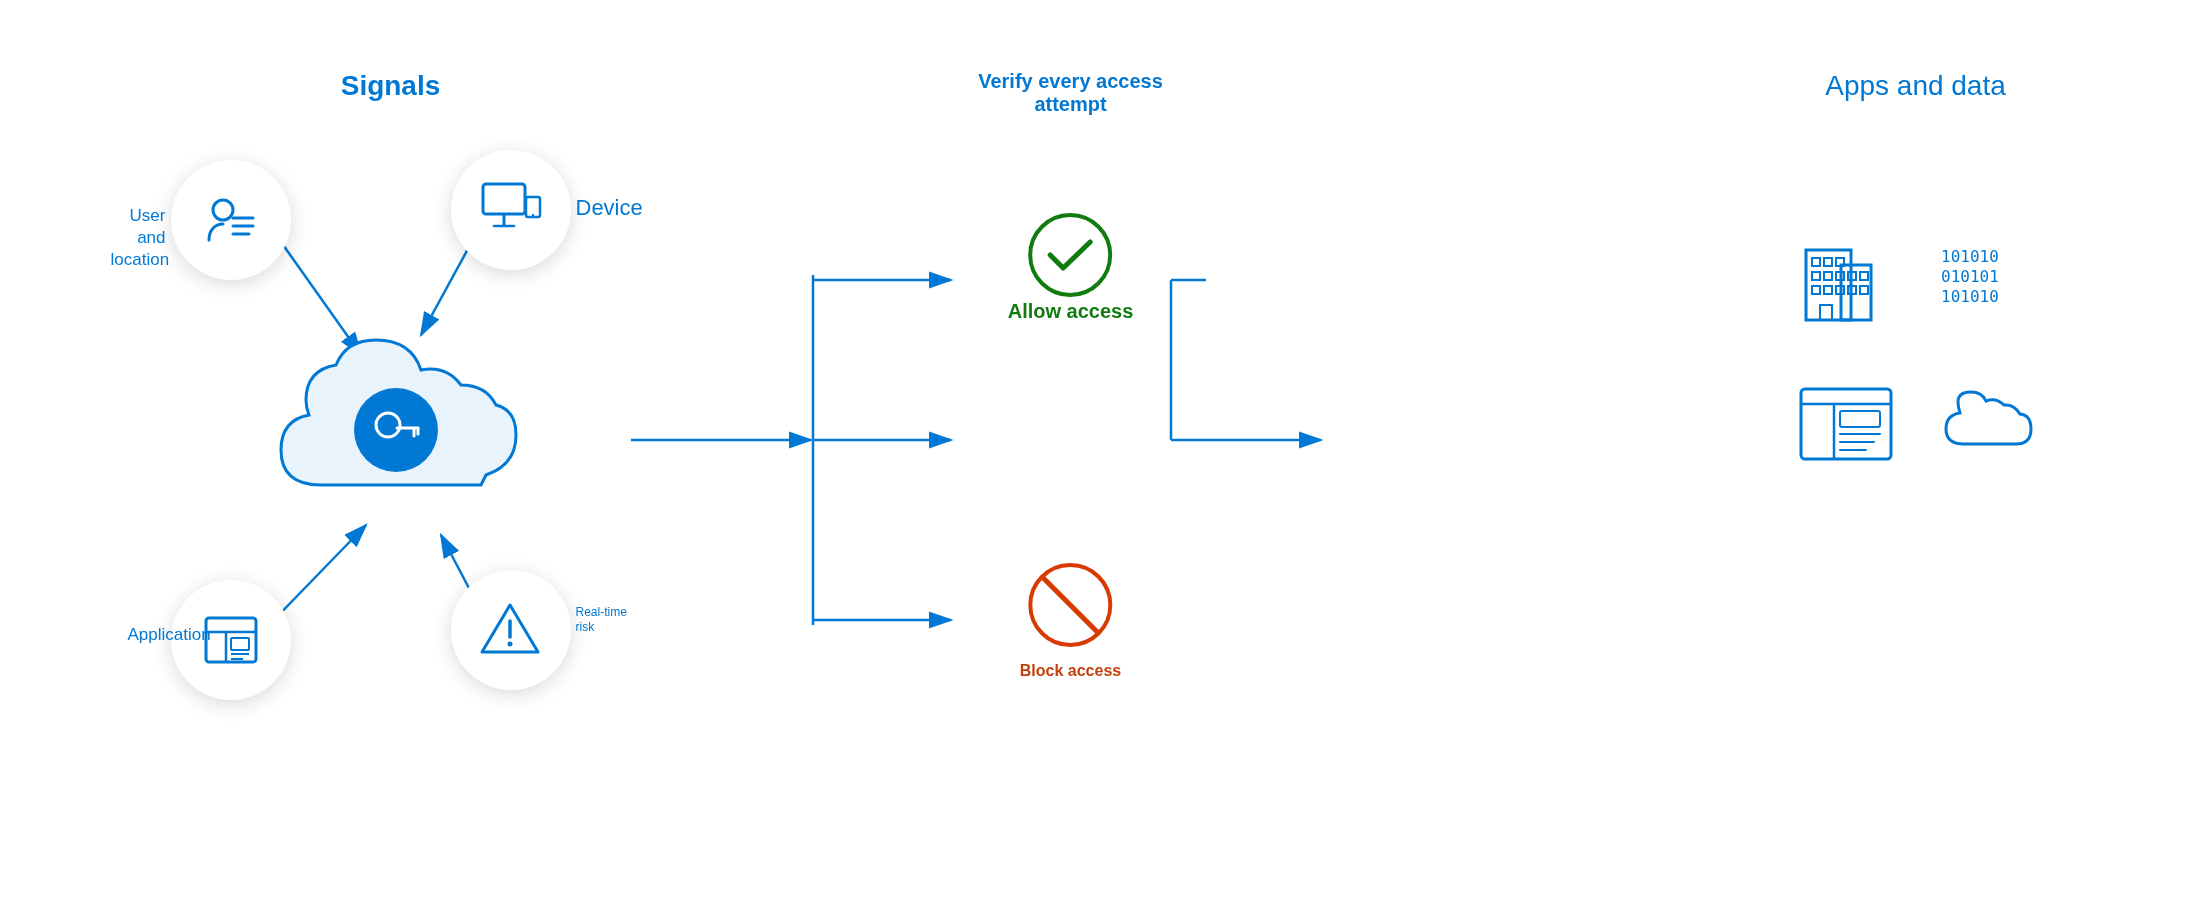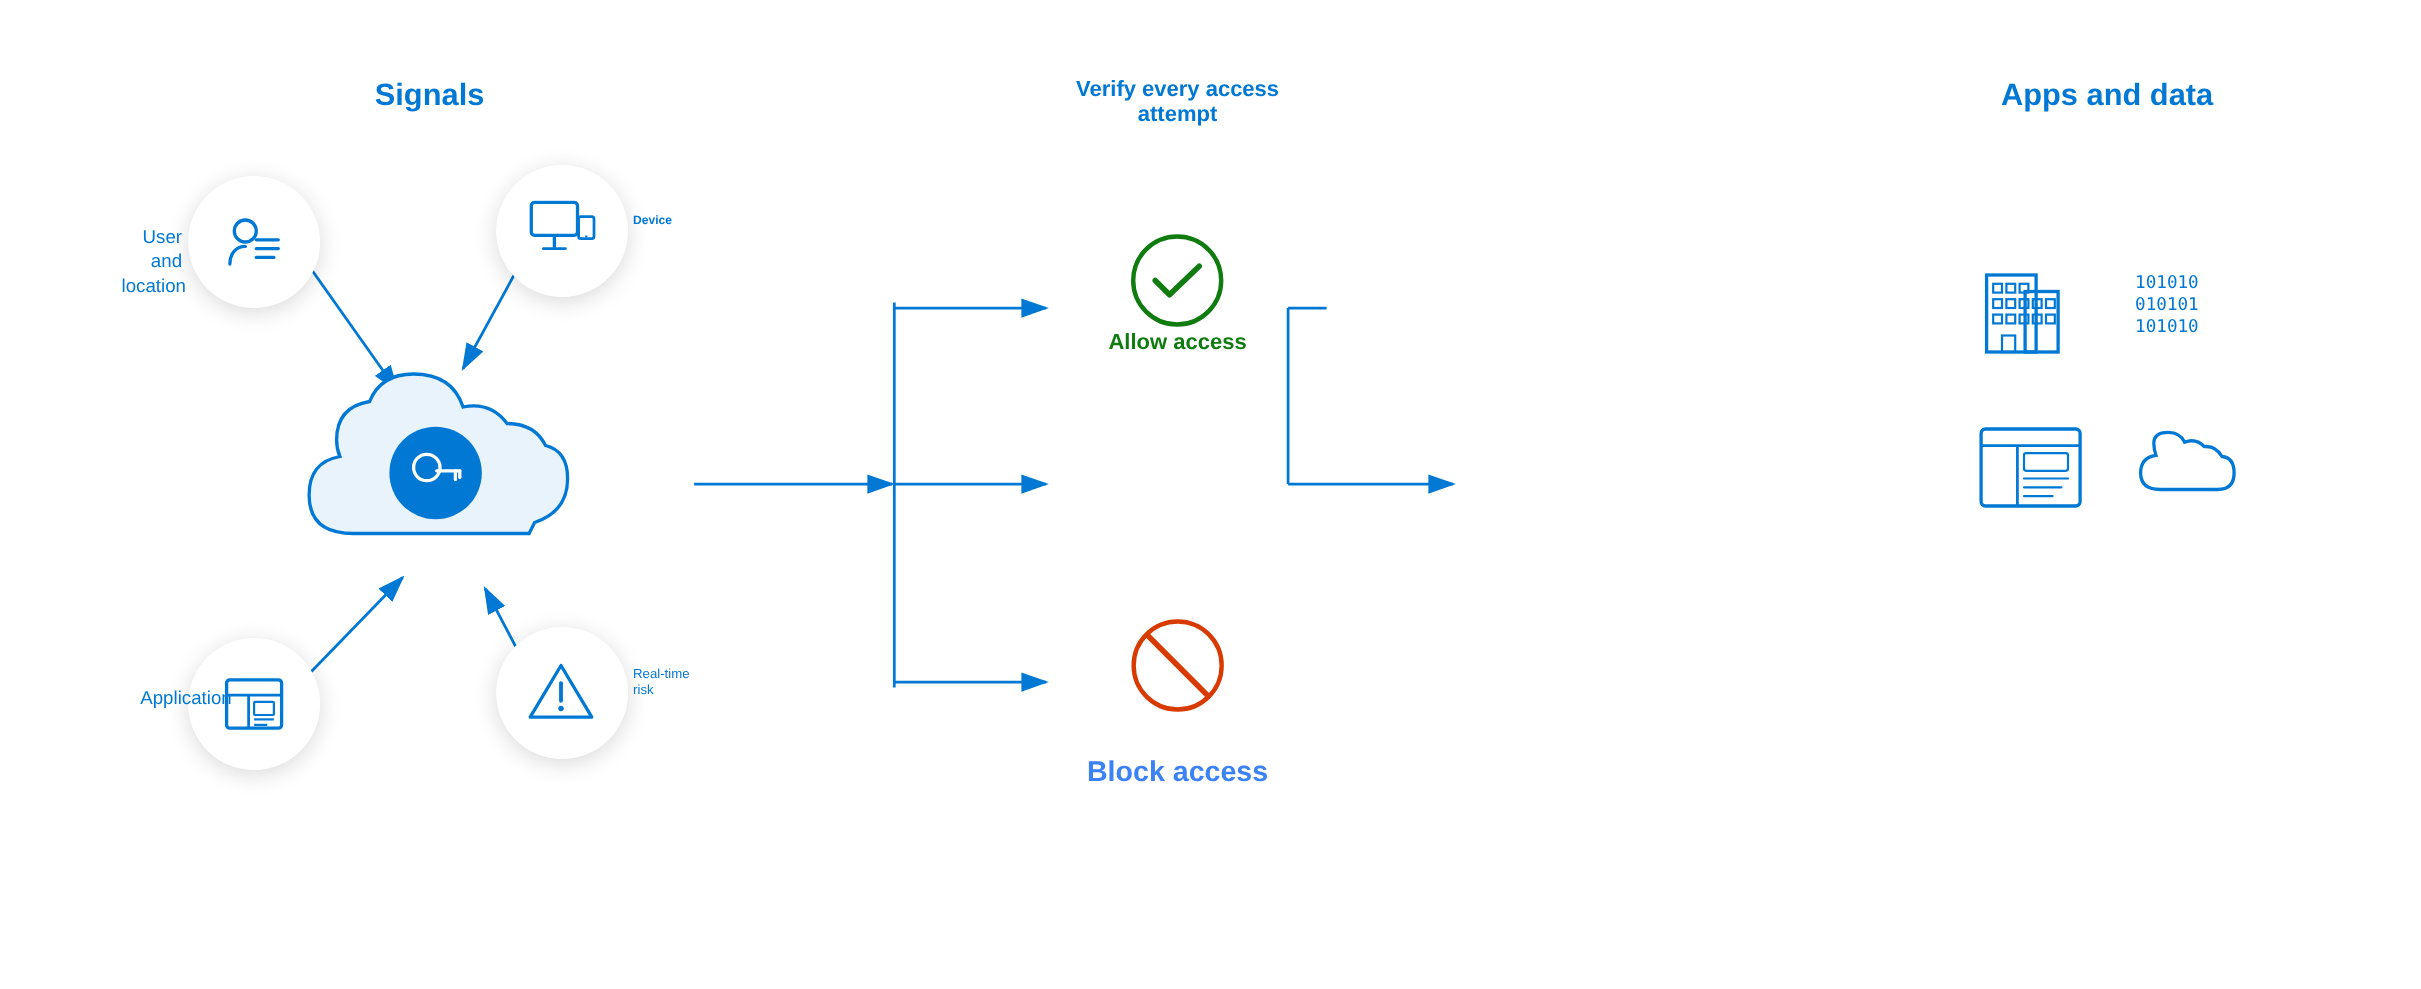--- a/index.html
+++ b/index.html
@@ -77,21 +77,21 @@
       <svg width="65" height="55" viewBox="0 0 65 55" fill="none">
 
         <rect x="5" y="2" width="42" height="30" rx="3" stroke="#0078d4" stroke-width="3" fill="none"></rect>
         <line x1="26" y1="32" x2="26" y2="44" stroke="#0078d4" stroke-width="3"></line>
         <line x1="16" y1="44" x2="36" y2="44" stroke="#0078d4" stroke-width="2.5" stroke-linecap="round"></line>
 
         <rect x="48" y="15" width="14" height="20" rx="2" stroke="#0078d4" stroke-width="2.5" fill="none"></rect>
         <line x1="55" y1="32" x2="55" y2="34" stroke="#0078d4" stroke-width="2"></line>
       </svg>
     </div>
-    <div style="position:absolute;left:465px;top:145px;color:#0078d4;font-size:11px;font-weight:700;">Device</div>
+    <div style="position:absolute;left:465px;top:145px;color:#0078d4;font-size:22px;font-weight:400;">Device</div>
 
     <div style="position:absolute;left:130px;top:280px;width:300px;height:200px;">
       <svg viewBox="0 0 300 200" width="300" height="200">
 
         <path d="M240,155 L80,155 Q40,155 40,120 Q40,90 68,85 Q65,78 65,70 Q65,40 95,35 Q105,10 135,10 Q170,10 180,40 Q205,35 220,55 Q245,55 255,75 Q275,80 275,105 Q275,135 245,145 Z" fill="#e8f3fc" stroke="#0078d4" stroke-width="3"></path>
 
         <circle cx="155" cy="100" r="42" fill="#0078d4"></circle>
 
         <g transform="translate(155,100)">
           <circle cx="-8" cy="-5" r="12" fill="none" stroke="white" stroke-width="3"></circle>
@@ -134,28 +134,28 @@
       </svg>
       <div style="color:#107c10;font-size:20px;font-weight:600;">Allow access</div>
     </div>
 
 
     <div style="position:absolute;top:510px;left:50%;transform:translateX(-50%);display:flex;flex-direction:column;align-items:center;gap:12px;">
       <svg width="90" height="90" viewBox="0 0 90 90" fill="none">
         <circle cx="45" cy="45" r="40" stroke="#d83b01" stroke-width="4" fill="none"></circle>
         <line x1="18" y1="18" x2="72" y2="72" stroke="#d83b01" stroke-width="5" stroke-linecap="round"></line>
       </svg>
-      <div style="color:#3b82f6;font-size:26px;font-weight:600;margin-top:24px;">Block access</div>
+      <div style="color:#c2410c;font-size:16px;font-weight:600;">Block access</div>
     </div>
   </div>
 
   <div style="width:80px;flex-shrink:0;"></div>
 
   <div style="position:relative;width:350px;height:800px;flex-shrink:0;display:flex;flex-direction:column;align-items:center;">
-    <div style="position:absolute;top:20px;left:50%;transform:translateX(-50%);font-size:28px;font-weight:700;color:#0078d4;text-align:center;white-space:nowrap;">Apps and data</div>
+    <div style="position:absolute;top:20px;left:50%;transform:translateX(-50%);font-size:28px;font-weight:400;color:#0078d4;text-align:center;white-space:nowrap;">Apps and data</div>
 
     <div style="position:absolute;top:180px;display:grid;grid-template-columns:1fr 1fr;gap:50px 40px;align-items:center;justify-items:center;">
 
       <div>
         <svg width="100" height="100" viewBox="0 0 100 100" fill="none">
 
           <rect x="10" y="20" width="45" height="70" stroke="#0078d4" stroke-width="3" fill="none"></rect>
 
           <rect x="45" y="35" width="30" height="55" stroke="#0078d4" stroke-width="3" fill="none"></rect>
 

